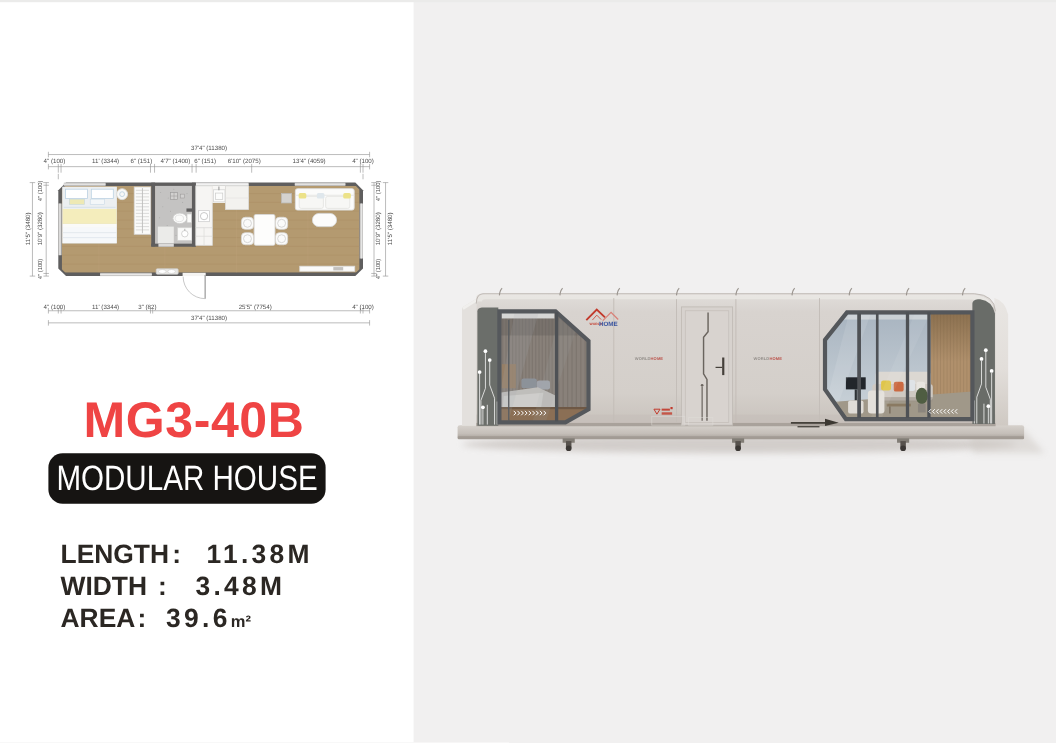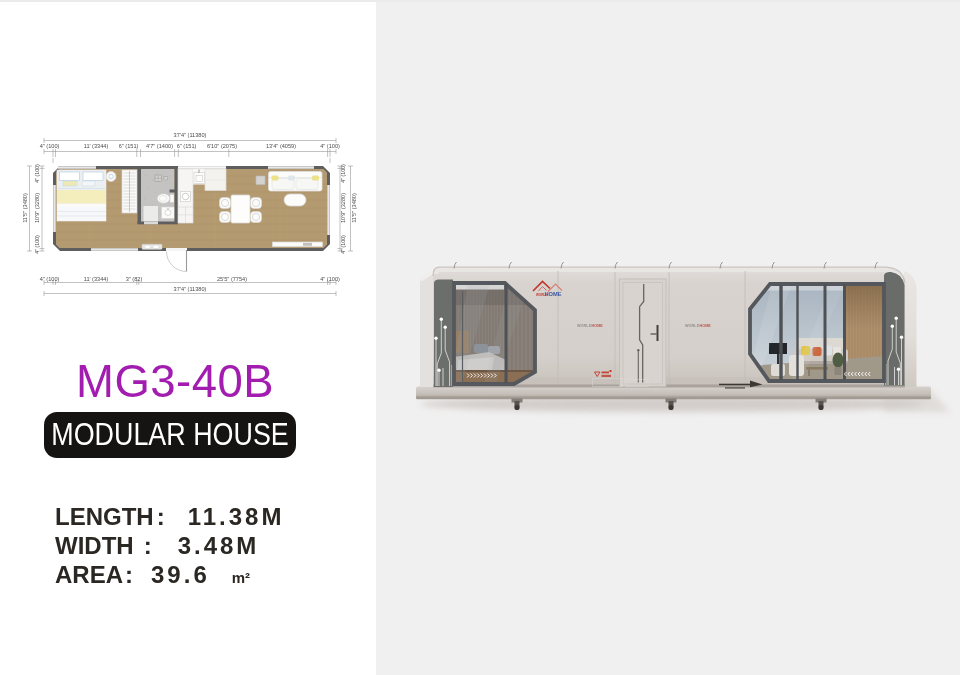--- a/index.html
+++ b/index.html
@@ -301,34 +301,34 @@
     <text x="38.5" y="173.5" text-anchor="middle" transform="rotate(-90 38.5 173.5)" font-size="5.3">4" (100)</text>
     <text x="38.5" y="208" text-anchor="middle" transform="rotate(-90 38.5 208)">10'9" (3280)</text>
     <text x="38.5" y="244.5" text-anchor="middle" transform="rotate(-90 38.5 244.5)" font-size="5.3">4" (100)</text>
     <text x="345" y="173.5" text-anchor="middle" transform="rotate(-90 345 173.5)" font-size="5.3">4" (100)</text>
     <text x="345" y="208" text-anchor="middle" transform="rotate(-90 345 208)">10'9" (3280)</text>
     <text x="345" y="244.5" text-anchor="middle" transform="rotate(-90 345 244.5)" font-size="5.3">4" (100)</text>
     <text x="356" y="208" text-anchor="middle" transform="rotate(-90 356 208)">11'5" (3480)</text>
   </g>
 </svg>
 
-<div class="abs" style="left:76px;top:360px;font-size:45.5px;font-weight:400;color:#a21caf;letter-spacing:0.5px;line-height:44px;">MG3-40B</div>
+<div class="abs" style="left:76px;top:360px;font-size:45.5px;font-weight:700;color:#ef4444;letter-spacing:0.5px;line-height:44px;">MG3-40B</div>
 
 <div class="abs" style="left:44px;top:412px;width:252px;height:46px;background:#161412;border-radius:13px;color:#ffffff;font-size:32px;line-height:45px;white-space:nowrap;">
     <span style="position:absolute;left:50%;top:0;transform:translateX(-50%) scaleX(0.84);">MODULAR HOUSE</span>
   </div>
 
-<div class="abs" style="left:55px;top:503px;font-size:24px;font-weight:700;color:#2b2723;">
+<div class="abs" style="left:55px;top:491px;font-size:24px;font-weight:700;color:#2b2723;">
 
   <div style="height:29px;">LENGTH<span style="display:inline-block;width:34px;padding-left:3px;box-sizing:border-box;">:</span><span style="letter-spacing:3px;">11.38M</span></div>
 
   <div style="height:29px;">WIDTH<span style="display:inline-block;width:44px;padding-left:10px;box-sizing:border-box;">:</span><span style="letter-spacing:3px;margin-top:20px;">3.48M</span></div>
 
 
-  <div style="height:29px;">AREA<span style="display:inline-block;width:28px;padding-left:2px;box-sizing:border-box;">:</span><span style="letter-spacing:3px;text-align:center;">39.6</span><span style="font-size:15px;font-weight:700;margin-left:22px;">m²</span></div>
+  <div style="height:29px;">AREA<span style="display:inline-block;width:28px;padding-left:2px;box-sizing:border-box;">:</span><span style="letter-spacing:3px;text-align:center;">39.6</span><span style="font-size:15px;font-weight:700;">m²</span></div>
 </div>
 
 <svg class="abs" style="left:378px;top:0;" width="582" height="675" viewBox="378 0 582 675">
   <defs>
     <linearGradient id="wallg" x1="0" y1="0" x2="0" y2="1">
       <stop offset="0" stop-color="#e1ddda"></stop>
         <stop offset="0.14" stop-color="#d8d3cf"></stop>
       <stop offset="0.75" stop-color="#d4cfca"></stop>
         <stop offset="1" stop-color="#c8c2bc"></stop>
     </linearGradient>

